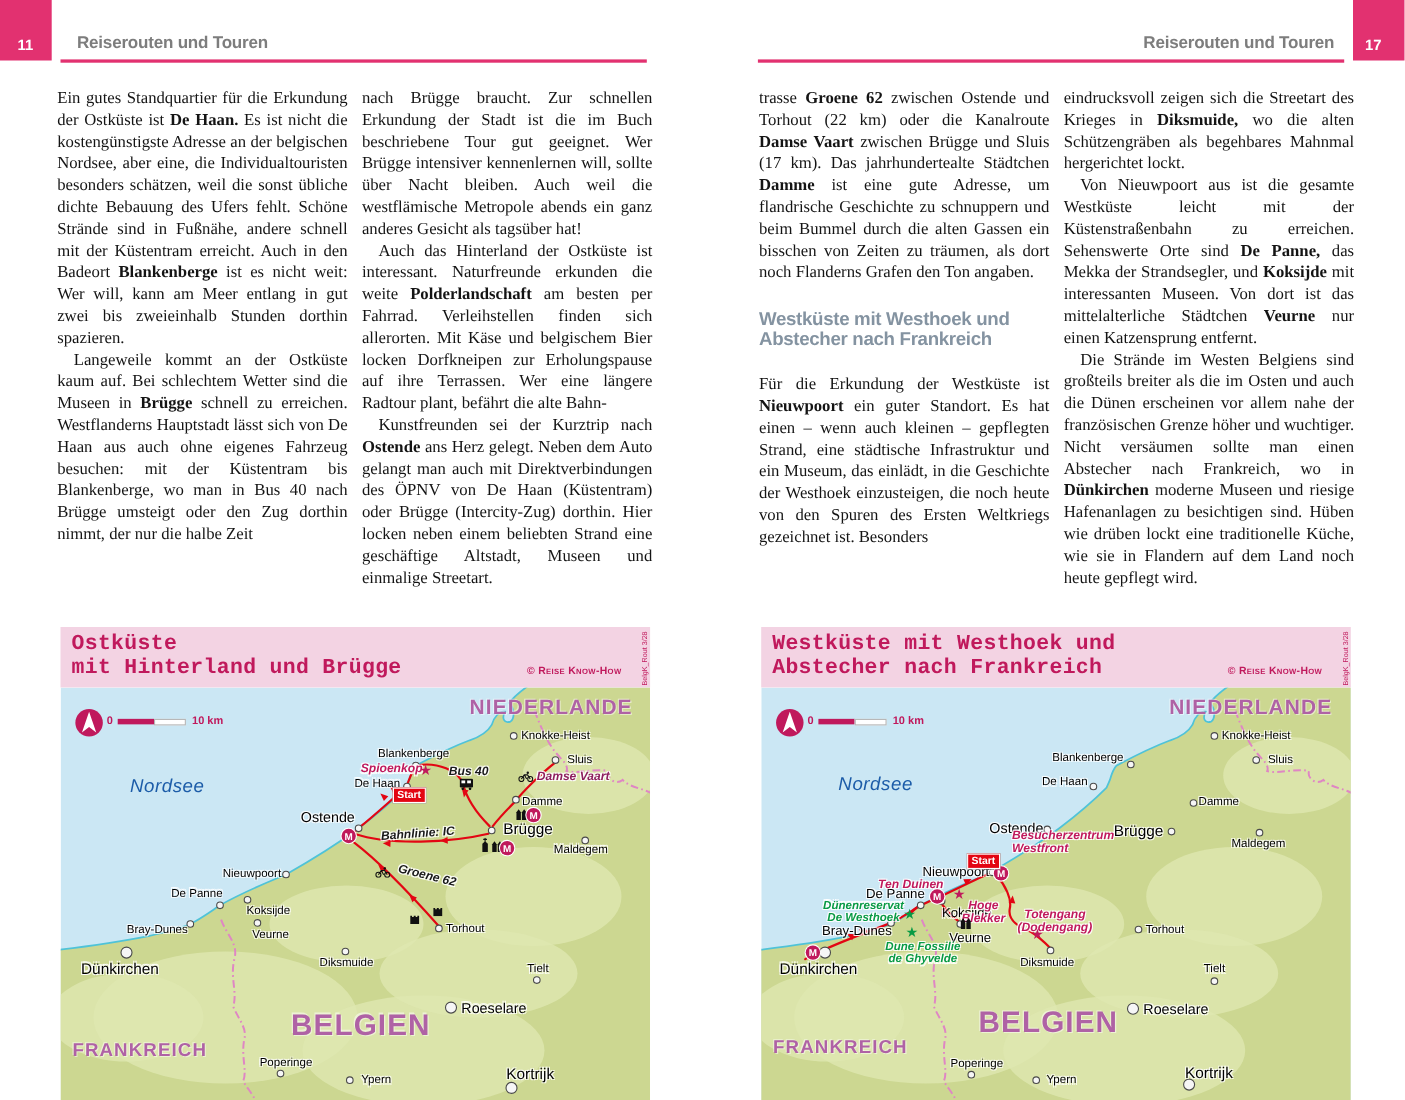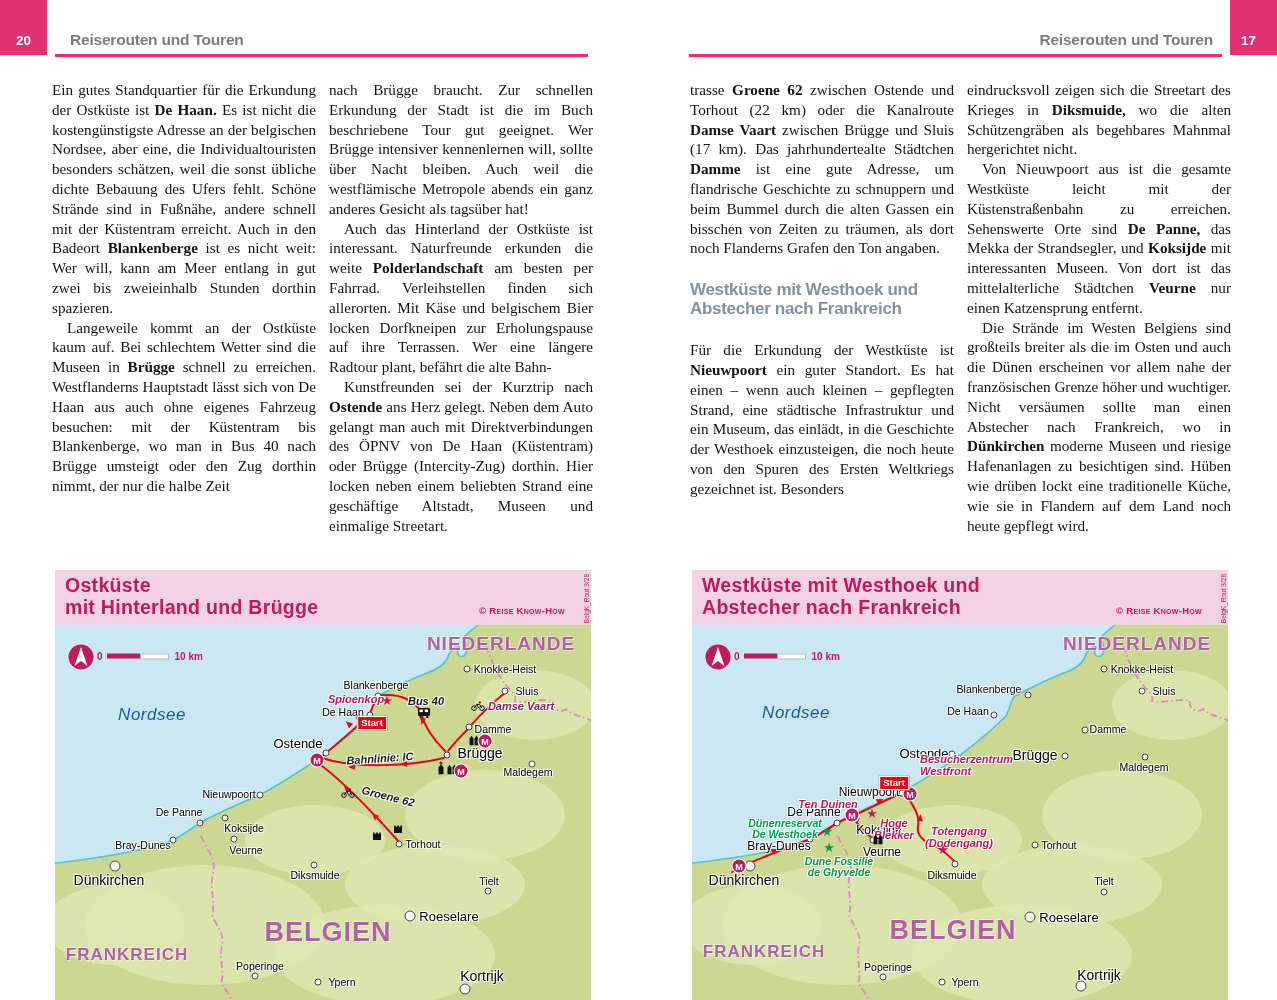--- a/index.html
+++ b/index.html
@@ -29,21 +29,21 @@
   .col b{font-weight:bold;}
   .shead{margin:0 0 22px 0;font-weight:bold;font-size:17px;line-height:19px;color:#8493a1;letter-spacing:-0.3px;}
   .shead:not(:first-child){margin-top:22px;}
 
   
   .map{position:absolute;top:570px;width:536px;height:430px;}
   #mapA{left:55px;}
   #mapB{left:692px;}
   .band{position:absolute;top:0;left:0;width:536px;height:55px;background:#f3d3e3;}
   .mtitle{position:absolute;left:10px;top:5px;font-weight:bold;font-size:19.5px;line-height:21.5px;
-    color:#c0195c;letter-spacing:0.3px;}
+    color:#c0195c;letter-spacing:0.3px;font-family:Liberation Mono, monospace;}
   .credit{position:absolute;right:26px;bottom:9px;font-size:9.5px;font-weight:bold;color:#c0195c;
     font-variant:small-caps;letter-spacing:0.3px;}
   .mref{position:absolute;right:1px;top:4px;font-size:6.5px;line-height:1.1;color:#c0195c;
     writing-mode:vertical-rl;transform:rotate(180deg);}
   .canvas{position:absolute;top:55px;left:0;width:536px;height:375px;overflow:hidden;}
   .canvas svg.base{position:absolute;left:0;top:0;}
   .canvas>div{position:absolute;transform:translate(-50%,-50%);white-space:nowrap;}
 
   .city{width:7px;height:7px;border:1.3px solid #4a4a4a;background:#f6f6f6;border-radius:50%;box-sizing:border-box;}
   .city.big{width:11px;height:11px;}
@@ -70,21 +70,21 @@
   .scalebar .s0{margin-right:4px;}
   .scalebar .s1{margin-left:6px;}
   .sbar{display:inline-block;height:5px;}
   .sbar.a{width:33px;background:#c0195c;}
   .sbar.b{width:27px;height:4px;background:#fff;border:0.8px solid #b5b5b5;}
 </style>
 </head>
 <body>
 
 <div class="spread">
-  <div class="numblock nb-left">20</div>
+  <div class="numblock nb-left">11</div>
   <div class="htitle ht-left">Reiserouten und Touren</div>
   <div class="hrule hr-left"></div>
 
   <div class="numblock nb-right">17</div>
   <div class="htitle ht-right">Reiserouten und Touren</div>
   <div class="hrule hr-right"></div>
 
   <div class="colwrap cw-left">
     <div class="col">
         <p><span>Ein gutes Standquartier für die Erkundung der Ostküste ist </span><b>De Haan.</b><span> Es ist nicht die kostengünstigste Adresse an der belgischen Nordsee, aber eine, die Individualtouristen besonders schätzen, weil die sonst übliche dichte Bebauung des Ufers fehlt. Schöne Strände sind in Fußnähe, andere schnell mit der Küstentram erreicht. Auch in den Badeort </span><b>Blankenberge</b><span> ist es nicht weit: Wer will, kann am Meer entlang in gut zwei bis zweieinhalb Stunden dorthin spazieren.</span></p>
@@ -96,21 +96,21 @@
         <p class="ind"><span>Kunstfreunden sei der Kurztrip nach </span><b>Ostende</b><span> ans Herz gelegt. Neben dem Auto gelangt man auch mit Direktverbindungen des ÖPNV von De Haan (Küstentram) oder Brügge (Intercity-Zug) dorthin. Hier locken neben einem beliebten Strand eine geschäftige Altstadt, Museen und einmalige Streetart.</span></p>
       </div>
   </div>
   <div class="colwrap cw-right">
     <div class="col">
         <p><span>trasse </span><b>Groene 62</b><span> zwischen Ostende und Torhout (22 km) oder die Kanalroute </span><b>Damse Vaart</b><span> zwischen Brügge und Sluis (17 km). Das jahrhundertealte Städtchen </span><b>Damme</b><span> ist eine gute Adresse, um flandrische Geschichte zu schnuppern und beim Bummel durch die alten Gassen ein bisschen von Zeiten zu träumen, als dort noch Flanderns Grafen den Ton angaben.</span></p>
         <div class="shead">Westküste mit Westhoek und<br>Abstecher nach Frankreich</div>
         <p><span>Für die Erkundung der Westküste ist </span><b>Nieuwpoort</b><span> ein guter Standort. Es hat einen – wenn auch kleinen – gepflegten Strand, eine städtische Infrastruktur und ein Museum, das einlädt, in die Geschichte der Westhoek einzusteigen, die noch heute von den Spuren des Ersten Weltkriegs gezeichnet ist. Besonders</span></p>
       </div>
     <div class="col">
-        <p><span>eindrucksvoll zeigen sich die Streetart des Krieges in </span><b>Diksmuide,</b><span> wo die alten Schützengräben als begehbares Mahnmal hergerichtet nicht.</span></p>
+        <p><span>eindrucksvoll zeigen sich die Streetart des Krieges in </span><b>Diksmuide,</b><span> wo die alten Schützengräben als begehbares Mahnmal hergerichtet lockt.</span></p>
         <p class="ind"><span>Von Nieuwpoort aus ist die gesamte Westküste leicht mit der Küstenstraßenbahn zu erreichen. Sehenswerte Orte sind </span><b>De Panne,</b><span> das Mekka der Strandsegler, und </span><b>Koksijde</b><span> mit interessanten Museen. Von dort ist das mittelalterliche Städtchen </span><b>Veurne</b><span> nur einen Katzensprung entfernt.</span></p>
         <p class="ind"><span>Die Strände im Westen Belgiens sind großteils breiter als die im Osten und auch die Dünen erscheinen vor allem nahe der französischen Grenze höher und wuchtiger. Nicht versäumen sollte man einen Abstecher nach Frankreich, wo in </span><b>Dünkirchen</b><span> moderne Museen und riesige Hafenanlagen zu besichtigen sind. Hüben wie drüben lockt eine traditionelle Küche, wie sie in Flandern auf dem Land noch heute gepflegt wird.</span></p>
       </div>
   </div>
 
   <div class="map" id="mapA">
     <div class="band">
       <div class="mtitle">Ostküste<br>mit Hinterland und Brügge</div>
       <div class="credit">© Reise Know-How</div>
       <div class="mref">BelgK_Rout 3/28</div>

